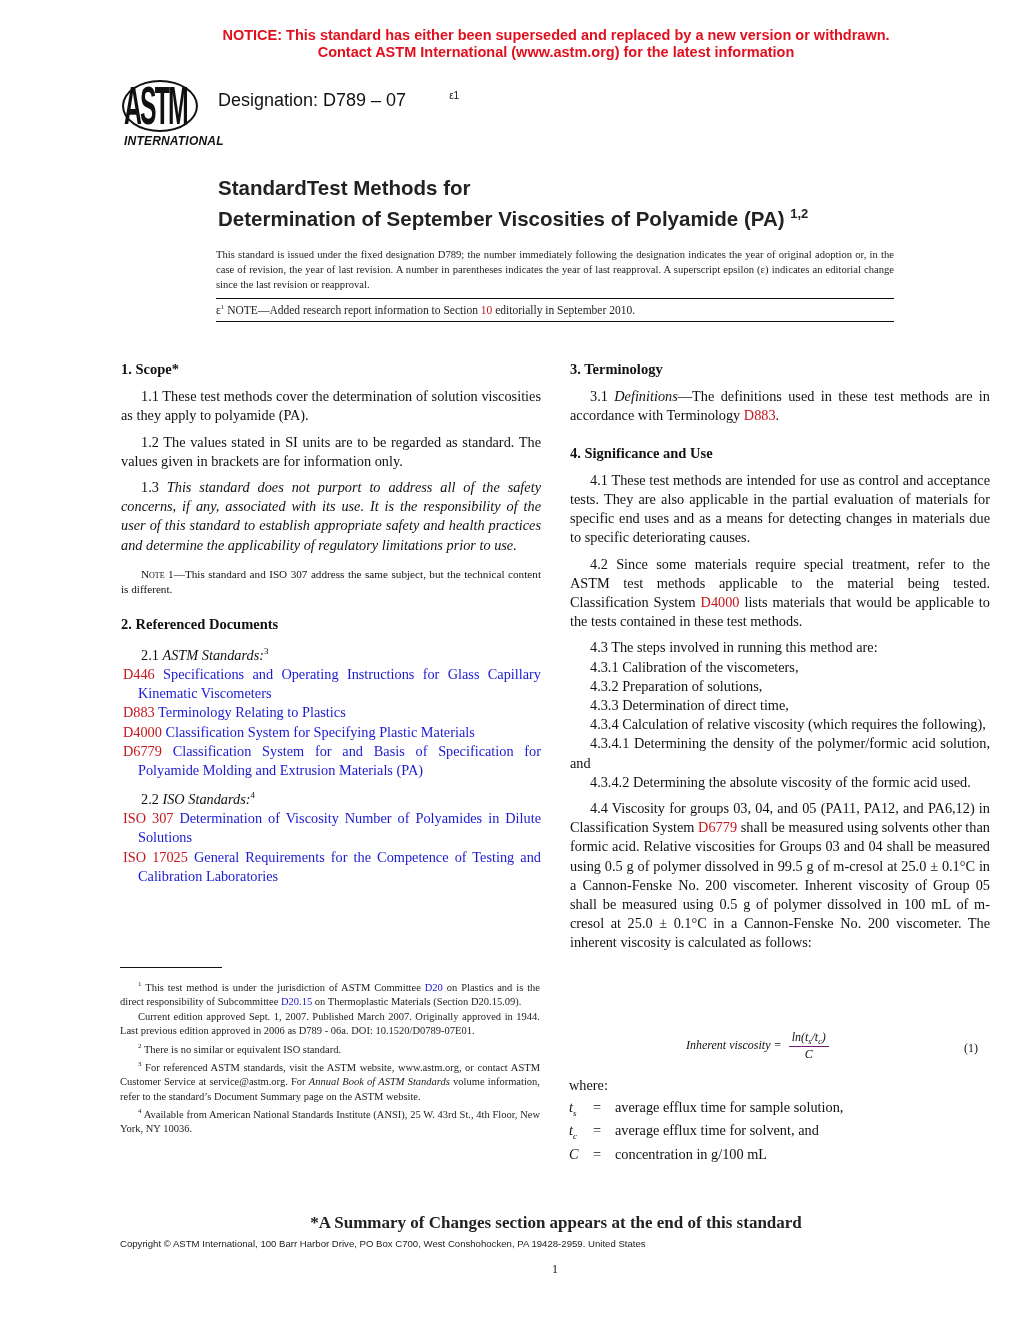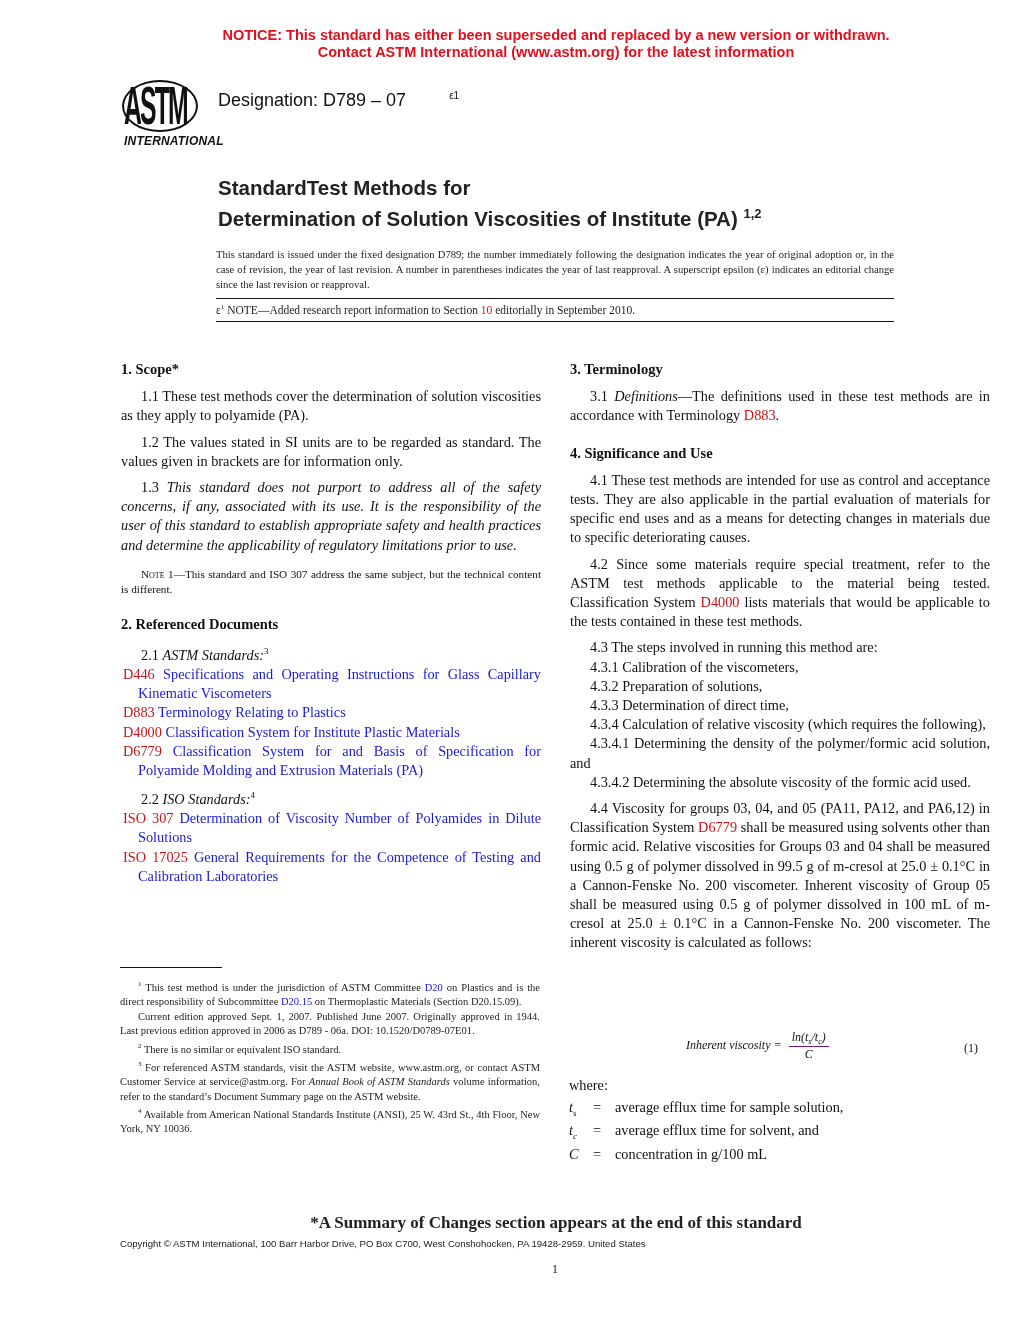--- a/index.html
+++ b/index.html
@@ -53,55 +53,55 @@
   <div class="logo-astm">ASTM</div>
   <div class="logo-intl">INTERNATIONAL</div>
 </div>
 
 <div class="abs designation">
   <span>Designation: D789 – 07</span><sup>ε1</sup>
 </div>
 
 <div class="abs title">
   <div>StandardTest Methods for</div>
-  <div><span>Determination of Solution Viscosities of Institute (PA)</span> <sup>1,2</sup></div>
+  <div><span>Determination of September Viscosities of Polyamide (PA)</span> <sup>1,2</sup></div>
 </div>
 
 <div class="abs preamble">This standard is issued under the fixed designation D789; the number immediately following the designation indicates the year of original adoption or, in the case of revision, the year of last revision. A number in parentheses indicates the year of last reapproval. A superscript epsilon (ε) indicates an editorial change since the last revision or reapproval.</div>
 <div class="abs rule" style="left:170px; top:298px; width:678px;"></div>
 <div class="abs note-e">
   <span>ε</span><sup style="font-size:7px">1</sup><span> NOTE—Added research report information to Section </span><a class="red">10</a><span> editorially in September 2010.</span>
 </div>
 <div class="abs rule" style="left:170px; top:321px; width:678px;"></div>
 
 <div class="abs col" style="left:75px; top:360px;">
   <h2>1.  Scope*</h2>
   <p>1.1  These test methods cover the determination of solution viscosities as they apply to polyamide (PA).</p>
   <p>1.2 The values stated in SI units are to be regarded as standard. The values given in brackets are for information only.</p>
   <p><span>1.3 </span><span class="ital">This standard does not purport to address all of the safety concerns, if any, associated with its use. It is the responsibility of the user of this standard to establish appropriate safety and health practices and determine the applicability of regulatory limitations prior to use.</span></p>
   <p class="note1" style="margin-top:12px;"><span style="font-variant:small-caps">Note 1</span><span>—This standard and ISO 307 address the same subject, but the technical content is different.</span></p>
   <h2 style="margin-top:18px;">2.  Referenced Documents</h2>
   <p style="margin-bottom:0"><span>2.1 </span><span class="ital">ASTM Standards:</span><sup style="font-size:9px">3</sup></p>
   <div>
     <p class="ref"><span class="red">D446</span> <span class="blue">Specifications and Operating Instructions for Glass Capillary Kinematic Viscometers</span></p>
     <p class="ref"><span class="red">D883</span> <span class="blue">Terminology Relating to Plastics</span></p>
-    <p class="ref"><span class="red">D4000</span> <span class="blue">Classification System for Institute Plastic Materials</span></p>
+    <p class="ref"><span class="red">D4000</span> <span class="blue">Classification System for Specifying Plastic Materials</span></p>
     <p class="ref"><span class="red">D6779</span> <span class="blue">Classification System for and Basis of Specification for Polyamide Molding and Extrusion Materials (PA)</span></p>
   </div>
   <p style="margin:6px 0 0 0"><span>2.2 </span><span class="ital">ISO Standards:</span><sup style="font-size:9px">4</sup></p>
   <div>
     <p class="ref"><span class="red">ISO </span><span class="red">307</span> <span class="blue">Determination of Viscosity Number of Polyamides in Dilute Solutions</span></p>
     <p class="ref"><span class="red">ISO </span><span class="red">17025</span> <span class="blue">General Requirements for the Competence of Testing and Calibration Laboratories</span></p>
   </div>
 </div>
 
 <div class="abs rule" style="left:74px; top:967px; width:102px;"></div>
 <div class="abs fn">
   <p><sup>1</sup><span> This test method is under the jurisdiction of ASTM Committee </span><a class="blue">D20</a><span> on Plastics and is the direct responsibility of Subcommittee </span><a class="blue">D20.15</a><span> on Thermoplastic Materials (Section D20.15.09).</span></p>
-  <p>Current edition approved Sept. 1, 2007. Published June 2007. Originally approved in 1944. Last previous edition approved in 2006 as D789 - 06a. DOI: 10.1520/D0789-07E01.</p>
+  <p>Current edition approved Sept. 1, 2007. Published March 2007. Originally approved in 1944. Last previous edition approved in 2006 as D789 - 06a. DOI: 10.1520/D0789-07E01.</p>
   <p><sup>2</sup><span> There is no similar or equivalent ISO standard.</span></p>
   <p><sup>3</sup><span> For referenced ASTM standards, visit the ASTM website, www.astm.org, or contact ASTM Customer Service at service@astm.org. For </span><span class="ital">Annual Book of ASTM Standards</span><span> volume information, refer to the standard’s Document Summary page on the ASTM website.</span></p>
   <p><sup>4</sup><span> Available from American National Standards Institute (ANSI), 25 W. 43rd St., 4th Floor, New York, NY 10036.</span></p>
 </div>
 
 <div class="abs col" style="left:524px; top:360px;">
   <h2>3.  Terminology</h2>
   <p><span>3.1 </span><span class="ital">Definitions</span><span>—The definitions used in these test methods are in accordance with Terminology </span><a class="red">D883</a><span>.</span></p>
   <h2 style="margin-top:18px;">4.  Significance and Use</h2>
   <p>4.1  These test methods are intended for use as control and acceptance tests. They are also applicable in the partial evaluation of materials for specific end uses and as a means for detecting changes in materials due to specific deteriorating causes.</p>

